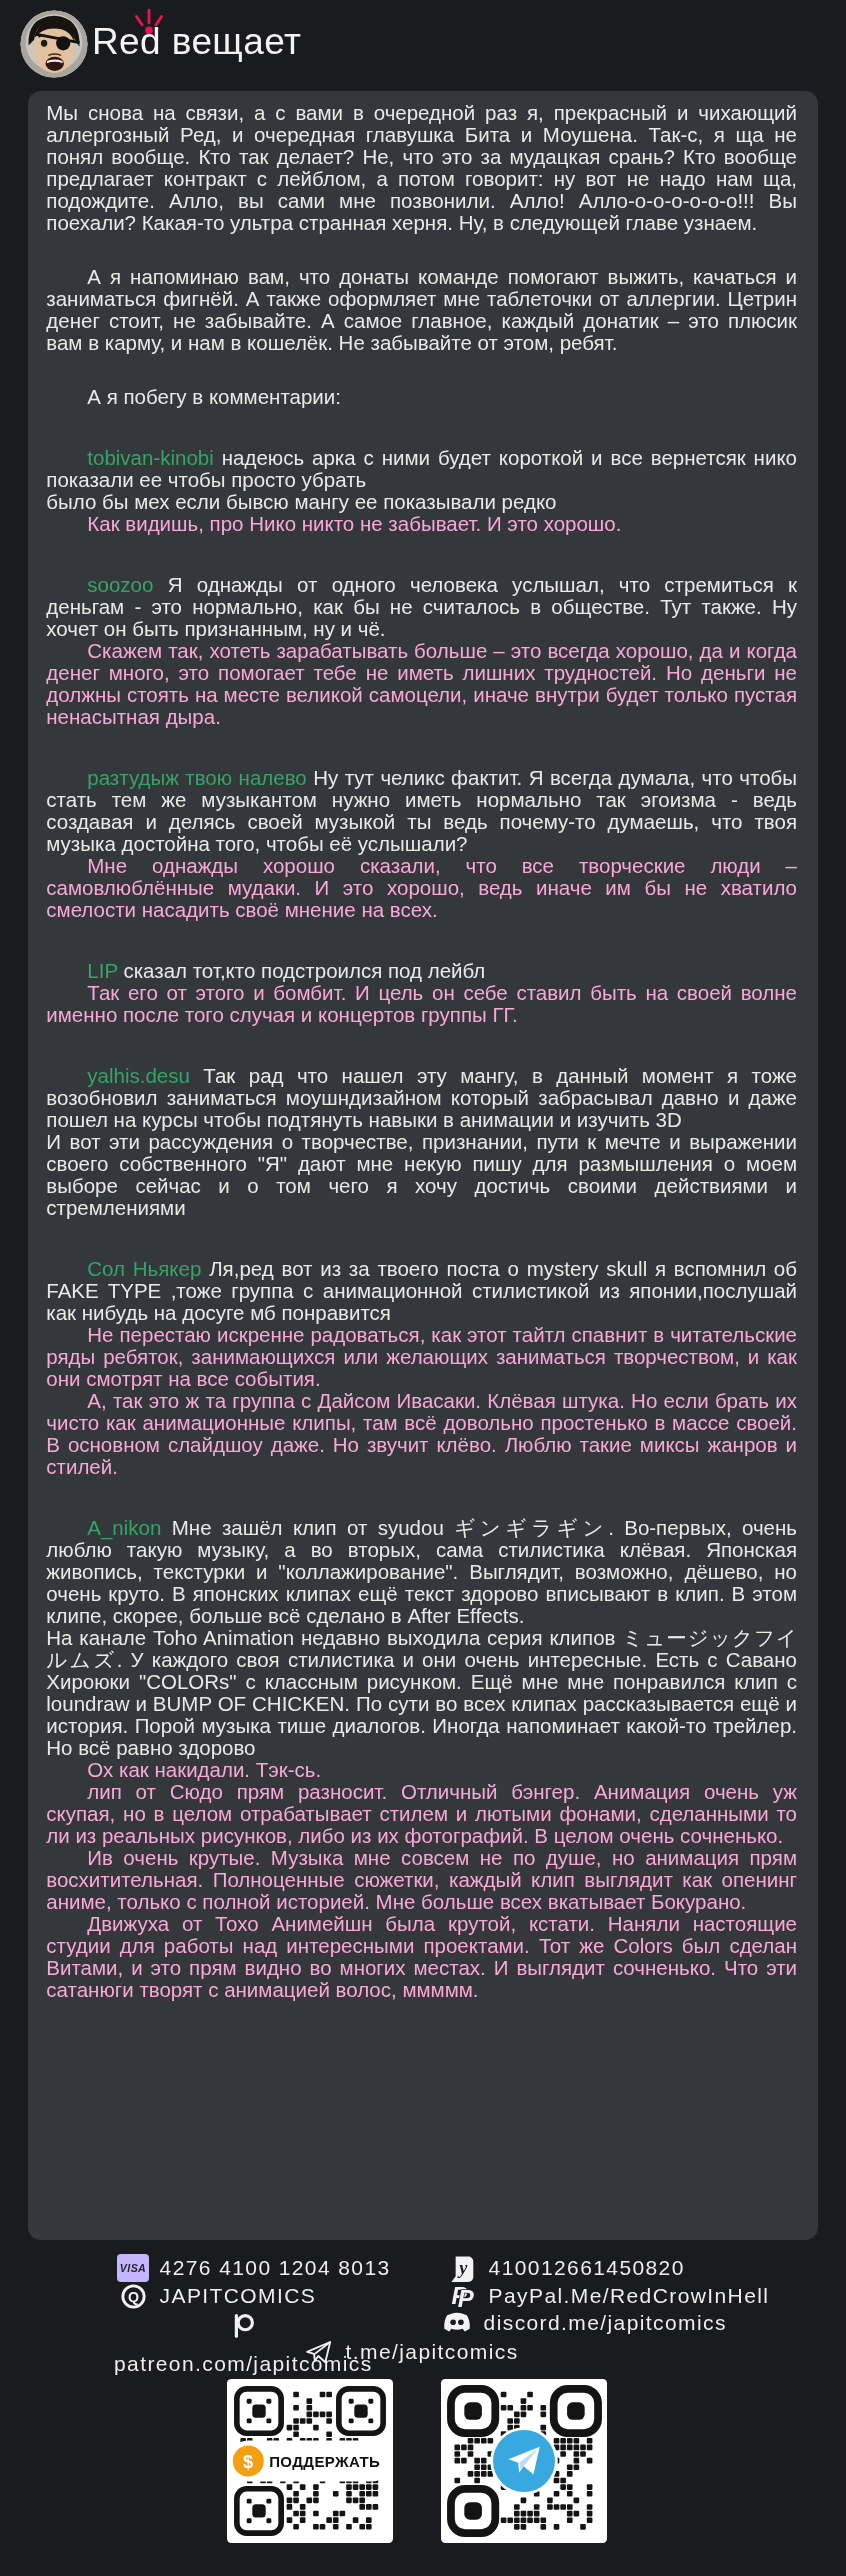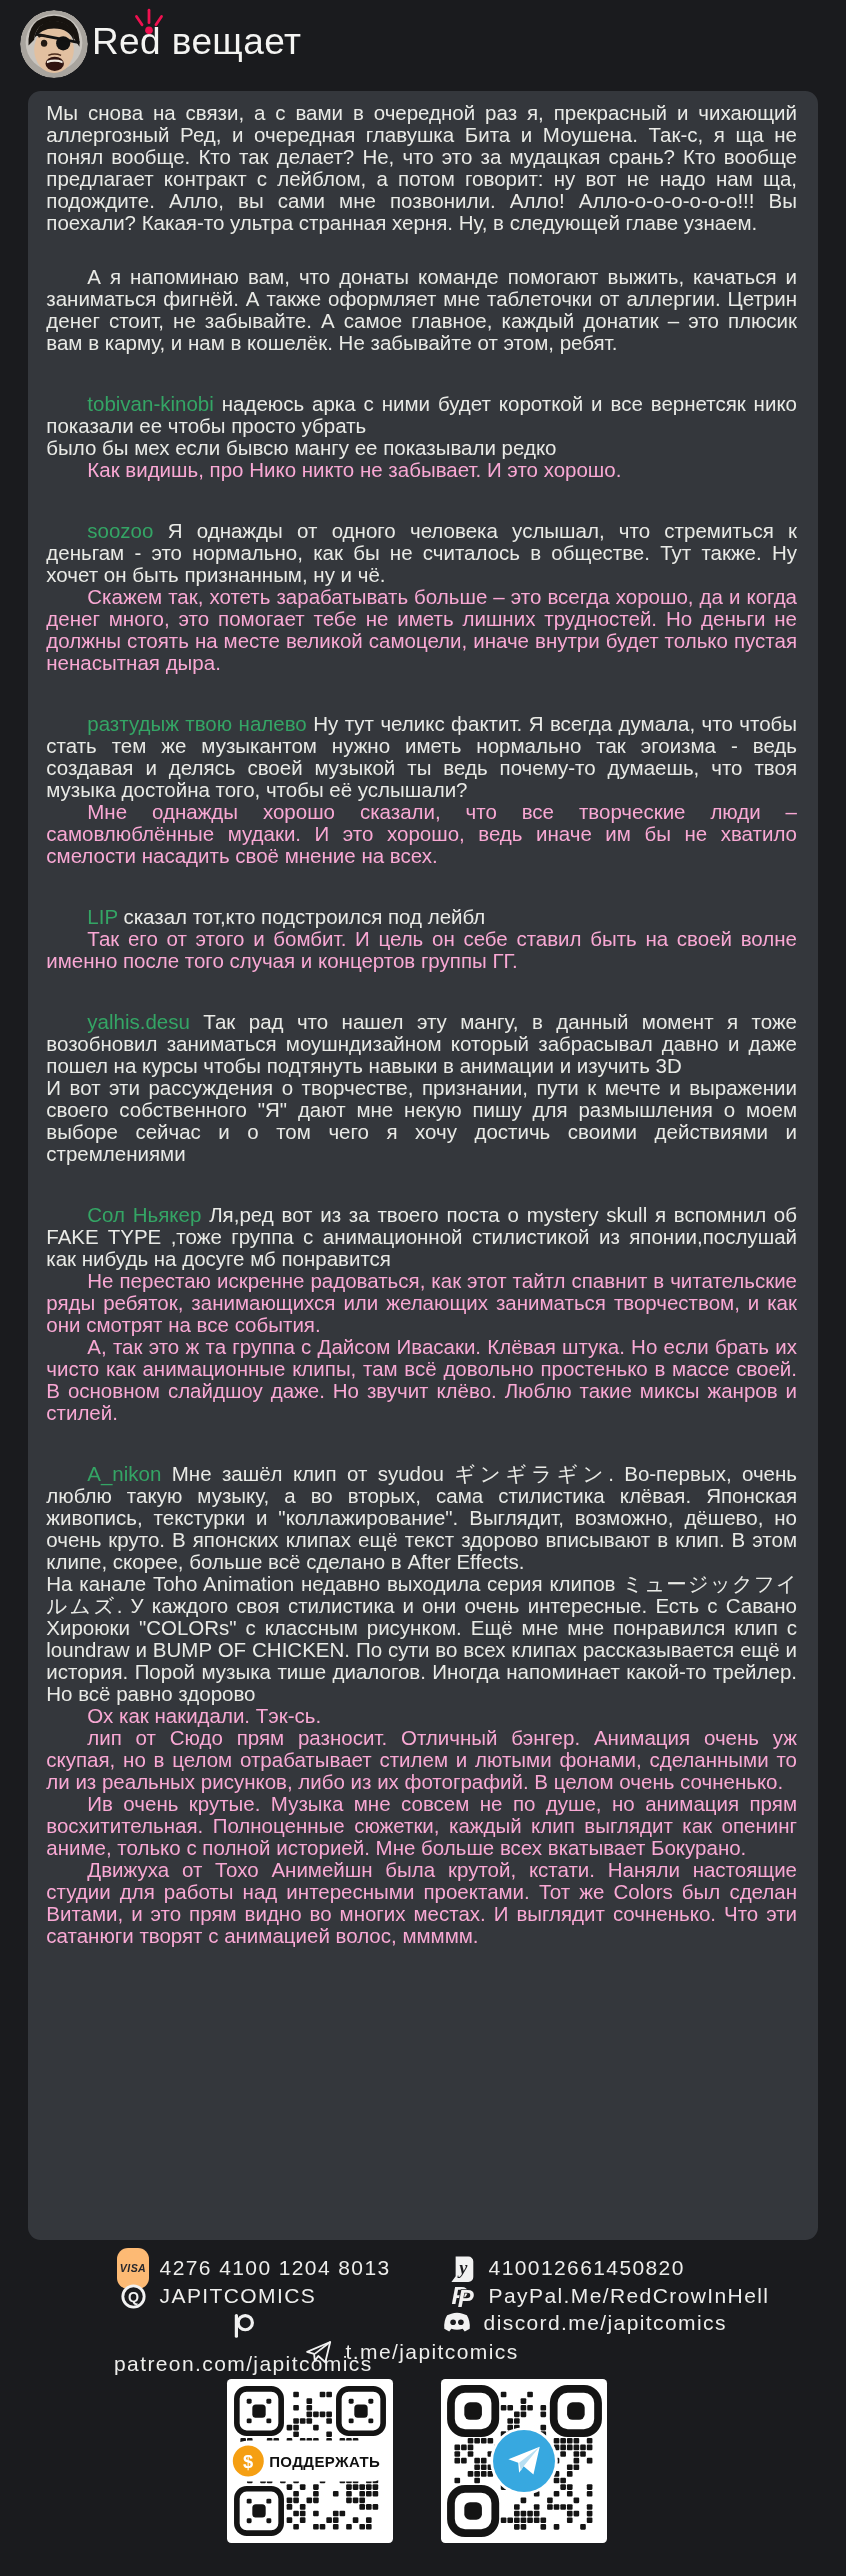--- a/index.html
+++ b/index.html
@@ -15,21 +15,21 @@
   .p{font-size:20.5px;line-height:22px;color:#e9eae6;text-align:justify;margin:0;}
   .in{text-indent:41px;}
   .g1{margin-top:32px;}
   .g2{margin-top:39px;}
   .username{color:#34a565;}
   .reply{color:#f9a8d4;}
   
   .f-row{position:absolute;display:flex;align-items:center;gap:10.6px;color:#eeeeec;}
   .f-ico{width:32px;height:28px;display:flex;align-items:center;justify-content:center;flex:0 0 32px;}
   .f-text{font-size:21px;font-weight:300;letter-spacing:1.4px;color:#eeeeec;white-space:nowrap;}
-  .visa-card{width:37px;height:41px;background:#fdba74;border-radius:11px;display:flex;align-items:center;justify-content:center;}
+  .visa-card{width:37px;height:28px;background:#c4b5fd;border-radius:4px;display:flex;align-items:center;justify-content:center;}
   .visa-word{font-size:10.6px;font-style:italic;font-weight:bold;color:#26272c;letter-spacing:0.4px;}
   
   .qr{position:absolute;top:2379px;width:166px;height:164px;background:#ffffff;border-radius:4.2px;}
   .qr-left{left:227px;}
   .qr-right{left:441px;}
   .qr svg.code{position:absolute;left:0;top:0;}
   .qr-badge{position:absolute;left:50%;top:50%;transform:translate(-50%,-50%);
             background:#fff;border-radius:21px;height:37px;display:flex;align-items:center;
             padding:0 10px 0 2.8px;gap:5.6px;box-shadow:0 0 0 2.1px #fff;}
   .dollar{width:31px;height:31px;border-radius:50%;background:#f59f13;color:#fff;font-size:18.3px;
@@ -76,20 +76,21 @@
         <line x1="33" y1="27" x2="41" y2="15"></line>
       </g>
       <circle cx="23" cy="35" r="5.5" fill="#ef1150"></circle>
     </svg>
   </div>
 
   <div class="panel">
     <div>
         <div class="p">Мы снова на связи, а с вами в очередной раз я, прекрасный и чихающий аллергозный Ред, и очередная главушка Бита и Моушена. Так-с, я ща не понял вообще. Кто так делает? Не, что это за мудацкая срань? Кто вообще предлагает контракт с лейблом, а потом говорит: ну вот не надо нам ща, подождите. Алло, вы сами мне позвонили. Алло! Алло-о-о-о-о-о-о!!! Вы поехали? Какая-то ультра странная херня. Ну, в следующей главе узнаем.</div>
         <div class="p in g1">А я напоминаю вам, что донаты команде помогают выжить, качаться и заниматься фигнёй. А также оформляет мне таблеточки от аллергии. Цетрин денег стоит, не забывайте. А самое главное, каждый донатик – это плюсик вам в карму, и нам в кошелёк. Не забывайте от этом, ребят.</div>
+        <div class="p in g1">А я побегу в комментарии:</div>
         <div class="p in g2"><span class="username">tobivan-kinobi</span> надеюсь арка с ними будет короткой и все вернетсяк нико показали ее чтобы просто убрать</div>
         <div class="p">было бы мех если бывсю мангу ее показывали редко</div>
         <div class="p in reply">Как видишь, про Нико никто не забывает. И это хорошо.</div>
         <div class="p in g2"><span class="username">soozoo</span> Я однажды от одного человека услышал, что стремиться к деньгам - это нормально, как бы не считалось в обществе. Тут также. Ну хочет он быть признанным, ну и чё.</div>
         <div class="p in reply">Скажем так, хотеть зарабатывать больше – это всегда хорошо, да и когда денег много, это помогает тебе не иметь лишних трудностей. Но деньги не должны стоять на месте великой самоцели, иначе внутри будет только пустая ненасытная дыра.</div>
         <div class="p in g2"><span class="username">разтудыж твою налево</span> Ну тут челикс фактит. Я всегда думала, что чтобы стать тем же музыкантом нужно иметь нормально так эгоизма - ведь создавая и делясь своей музыкой ты ведь почему-то думаешь, что твоя музыка достойна того, чтобы её услышали?</div>
         <div class="p in reply">Мне однажды хорошо сказали, что все творческие люди – самовлюблённые мудаки. И это хорошо, ведь иначе им бы не хватило смелости насадить своё мнение на всех.</div>
         <div class="p in g2"><span class="username">LIP</span> сказал тот,кто подстроился под лейбл</div>
         <div class="p in reply">Так его от этого и бомбит. И цель он себе ставил быть на своей волне именно после того случая и концертов группы ГГ.</div>
         <div class="p in g2"><span class="username">yalhis.desu</span> Так рад что нашел эту мангу, в данный момент я тоже возобновил заниматься моушндизайном который забрасывал давно и даже пошел на курсы чтобы подтянуть навыки в анимации и изучить 3D</div>

